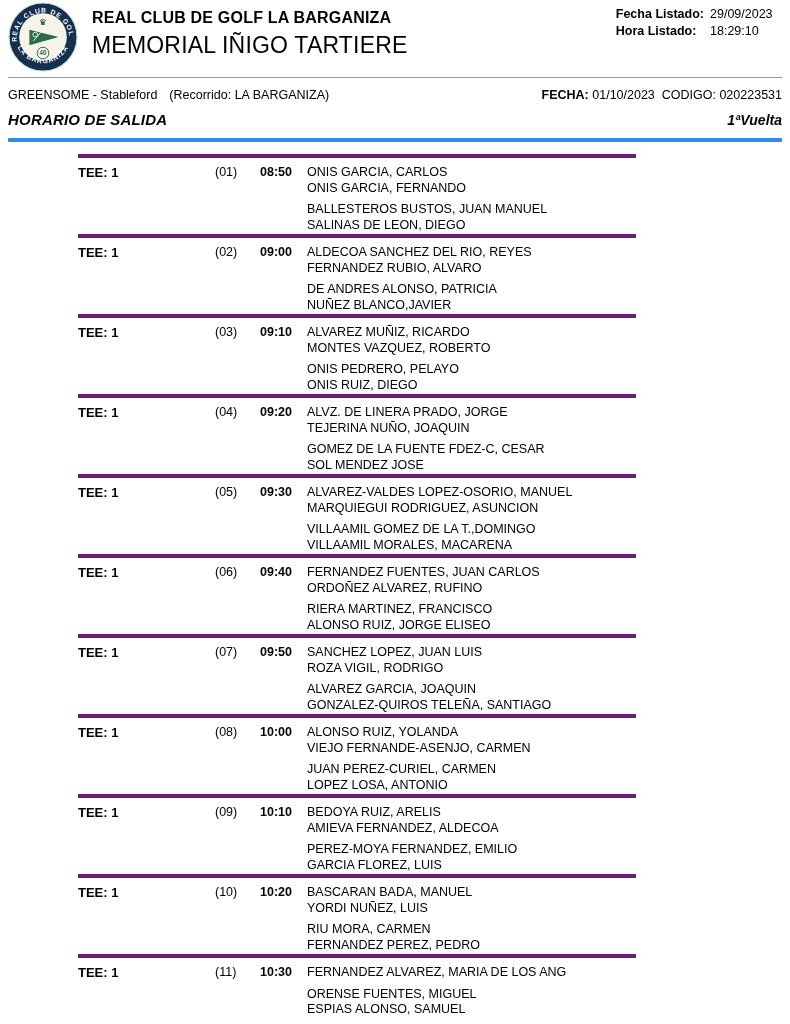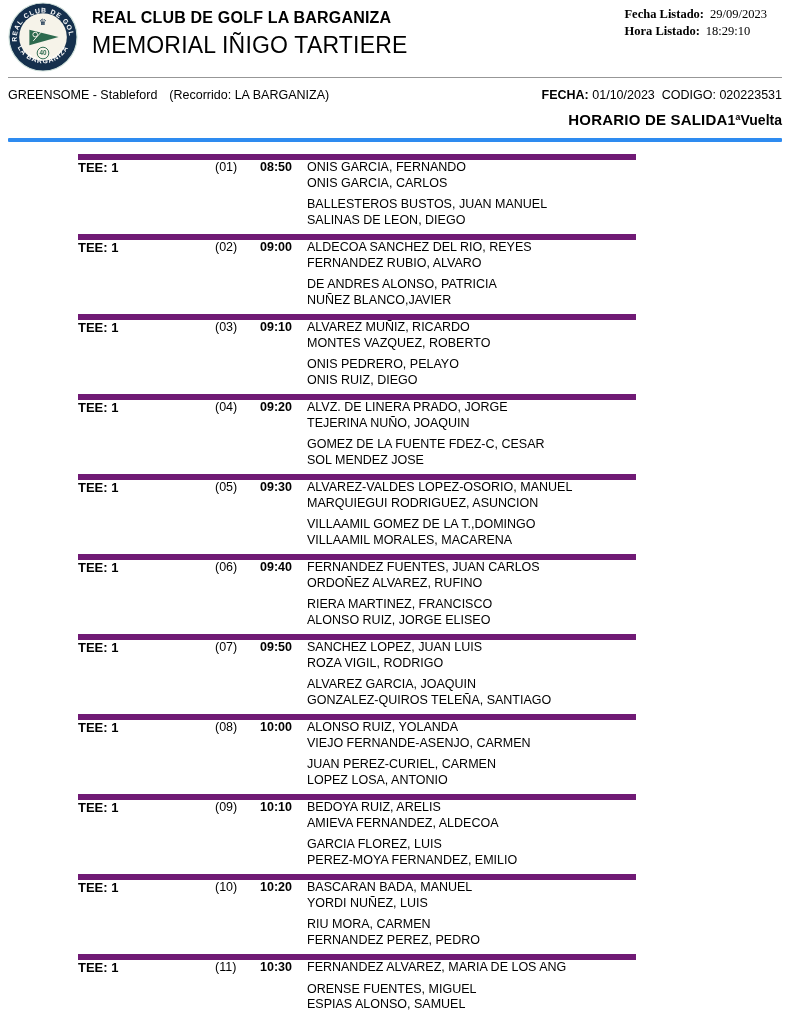--- a/index.html
+++ b/index.html
@@ -7,35 +7,35 @@
   body { font-family:"Liberation Sans","DejaVu Sans",sans-serif; color:#000; }
   .page { position:relative; width:790px; height:1024px; overflow:hidden; background:#fff; }
 
   
   .header { position:relative; height:78px; margin:0 8px; border-bottom:1px solid #979797; }
   .logo { position:absolute; left:0; top:2px; width:70px; height:70px; }
   .header-text { position:absolute; left:84px; top:9px; }
   .club-name { font-size:16px; font-weight:bold; letter-spacing:.2px; }
   .event-title { font-size:23px; margin-top:5px; letter-spacing:.2px;text-align:center; }
   .header-right { position:absolute; right:0; top:6px; font-size:12.5px; line-height:17px; }
-  .hr-row { display:flex; justify-content:flex-start;font-family:Liberation Serif, serif; }
+  .hr-row { display:flex; justify-content:space-between; }
   .hr-label { font-weight:bold; }
   .hr-value { margin-left:6px; min-width:72px; text-align:left; }
 
   
   .info-row { display:flex; justify-content:space-between; margin:0 8px; padding-top:10px; font-size:12.5px;gap:35px; }
   .info-left .course { margin-left:12px; }
-  .title-row { display:flex; justify-content:flex-end; align-items:baseline; margin:0 8px; padding-top:9px; }
+  .title-row { display:flex; justify-content:space-between; align-items:baseline; margin:0 8px; padding-top:9px;font-style:italic; }
   .section-title { font-size:15px; font-weight:bold; letter-spacing:.2px; }
   .round-label { font-size:14px; font-weight:bold; }
   .blue-bar { height:4px; margin:10px 8px 0 8px; border-radius:1px; }
 
   
   .ttable { margin:12px 0 0 78px; width:558px; }
-  .trow { display:flex; height:80px; border-top:6px solid #701a75; font-size:12.5px; }
+  .trow { display:flex; height:80px; border-top:4px solid #701a75; padding-top:7px; font-size:12.5px; }
   .c-tee { width:137px; font-size:13px; font-weight:bold; }
   .c-num { width:45px; }
   .c-time { width:47px; font-weight:bold; }
   .c-names { flex:1; }
   .pair { line-height:15.5px; }
   .pair + .pair { margin-top:6px; }
 </style>
 </head>
 <body>
 
@@ -100,22 +100,22 @@
 
   <div class="blue-bar" id="blue-bar" style="background: rgb(46, 139, 240);"></div>
 
   <div class="ttable" id="rows-container">
   <div class="trow">
     <div class="c-tee">TEE: 1</div>
     <div class="c-num">(01)</div>
     <div class="c-time">08:50</div>
     <div class="c-names">
       <div class="pair">
+        <div>ONIS GARCIA, CARLOS</div>
         <div>ONIS GARCIA, FERNANDO</div>
-        <div>ONIS GARCIA, CARLOS</div>
       </div>
       <div class="pair">
         <div>BALLESTEROS BUSTOS, JUAN MANUEL</div>
         <div>SALINAS DE LEON, DIEGO</div>
       </div>
     </div>
   </div>
 
   <div class="trow">
     <div class="c-tee">TEE: 1</div>
@@ -232,22 +232,22 @@
   <div class="trow">
     <div class="c-tee">TEE: 1</div>
     <div class="c-num">(09)</div>
     <div class="c-time">10:10</div>
     <div class="c-names">
       <div class="pair">
         <div>BEDOYA RUIZ, ARELIS</div>
         <div>AMIEVA FERNANDEZ, ALDECOA</div>
       </div>
       <div class="pair">
+        <div>PEREZ-MOYA FERNANDEZ, EMILIO</div>
         <div>GARCIA FLOREZ, LUIS</div>
-        <div>PEREZ-MOYA FERNANDEZ, EMILIO</div>
       </div>
     </div>
   </div>
 
   <div class="trow">
     <div class="c-tee">TEE: 1</div>
     <div class="c-num">(10)</div>
     <div class="c-time">10:20</div>
     <div class="c-names">
       <div class="pair">

